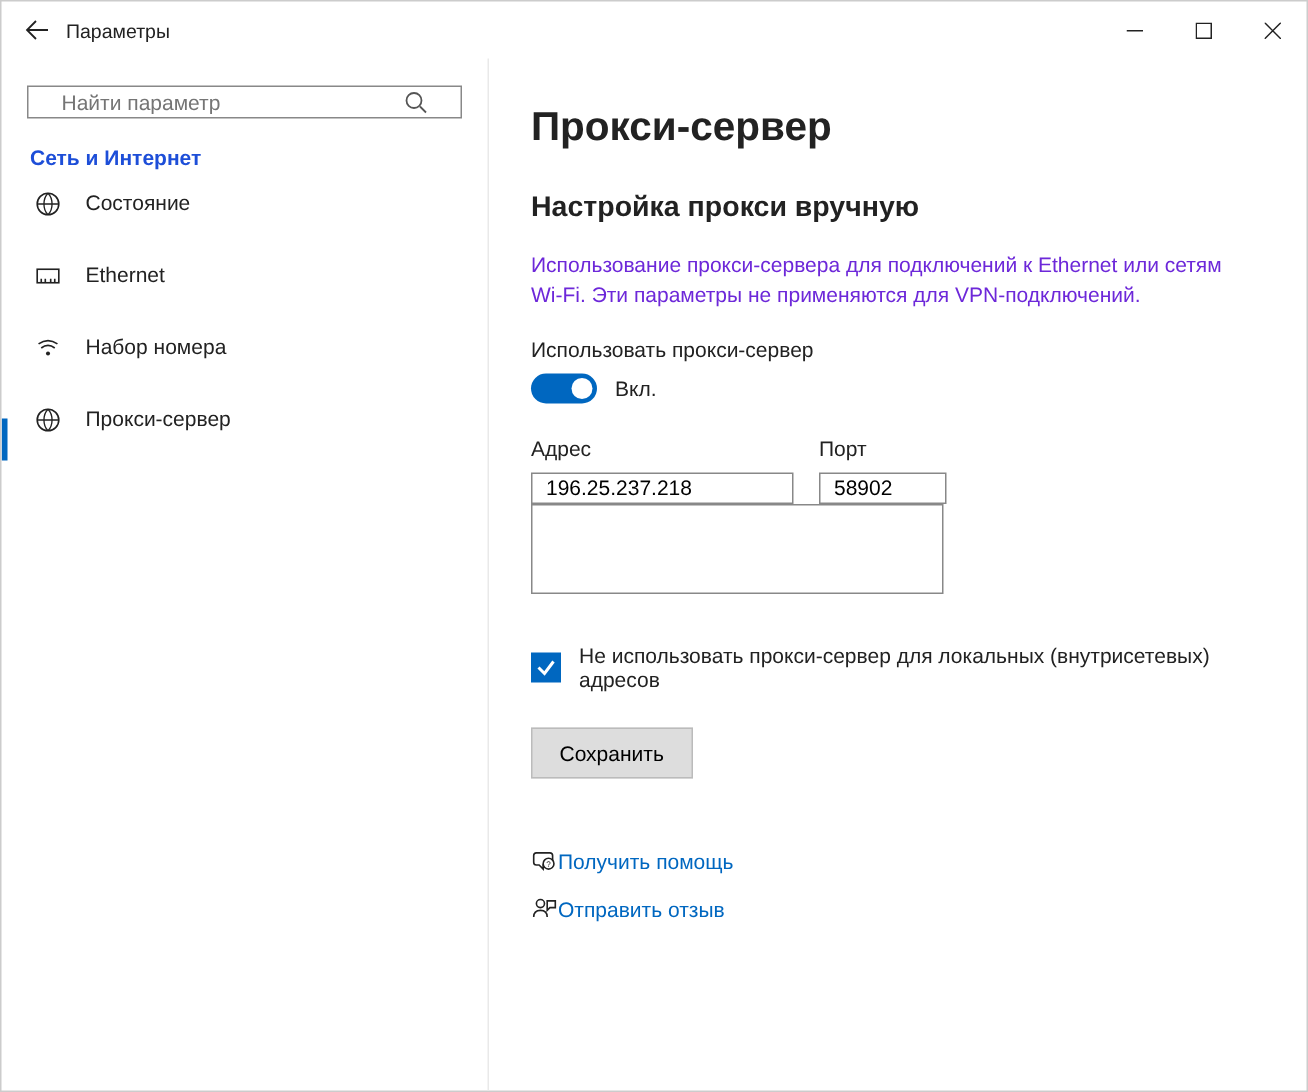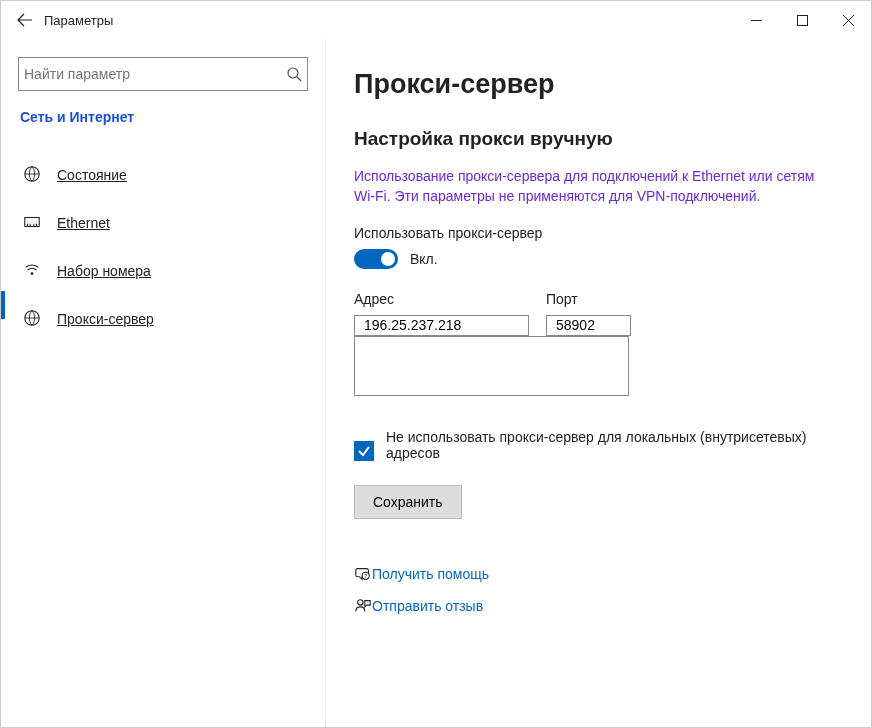--- a/index.html
+++ b/index.html
@@ -35,41 +35,40 @@
     overflow: hidden;
   }
   .home-row {
     display: flex; align-items: center; gap: 14px;
     padding: 6px 0 14px 4px;
   }
   .home-row span { font-size: 14px; }
   .search-box {
     display: flex; align-items: center;
     border: 1px solid #888;
-    height: 34px;
-    padding: 0 5px;
+    height: 22px;
+    padding: 0 22px;
     margin-bottom: 18px;
     background: #fff;
   }
   .search-box input {
     border: none; outline: none; flex: 1; font-size: 14px; background: transparent;
     color: #555;
   }
   .section-label {
     font-weight: 600; font-size: 14px; margin: 8px 0 14px 2px;
     color: #1d4ed8;
   }
   .nav-item {
-    display: flex; align-items: flex-end; gap: 15px;
+    display: flex; align-items: flex-start; gap: 15px;
     height: 44px;
     padding-left: 4px;
     cursor: pointer; font-size: 14px;
     position: relative;
     margin-bottom: 4px;
-    text-decoration: underline;
   }
   .nav-item .ico { width: 20px; display: flex; justify-content: center; }
   .nav-item.active::before {
     content: ""; position: absolute; left: -17px; top: 8px; bottom: 8px; width: 4px;
     background: #0067c0;
   }
   .main {
     flex: 1;
     padding: 30px 28px 0 28px;
     overflow-y: auto;
@@ -94,21 +93,21 @@
     border: 1px solid #888; height: 21px; padding: 0 9px; font-size: 14px;
     outline: none;
   }
   .addr-input { width: 175px; }
   .port-input { width: 85px; }
   .bypass-area {
     width: 275px; height: 60px; border: 1px solid #888;
     margin-bottom: 30px; padding: 6px; font-size: 14px; resize: none; outline: none;
     font-family: inherit;
   }
-  .checkbox-row { display: flex; align-items: flex-end; gap: 12px; margin-bottom: 24px; max-width: 470px; }
+  .checkbox-row { display: flex; align-items: center; gap: 12px; margin-bottom: 24px; max-width: 470px; }
   .checkbox {
     width: 20px; height: 20px; background: #0067c0; flex-shrink: 0;
     display: flex; align-items: center; justify-content: center; cursor: pointer;
   }
   .save-btn {
     border: 1px solid #bbb; background: #ddd;
     padding: 8px 18px; font-size: 14px; cursor: pointer;
     margin-bottom: 46px;
   }
   .help-links { display: flex; flex-direction: column; gap: 14px; padding-bottom: 20px; }

